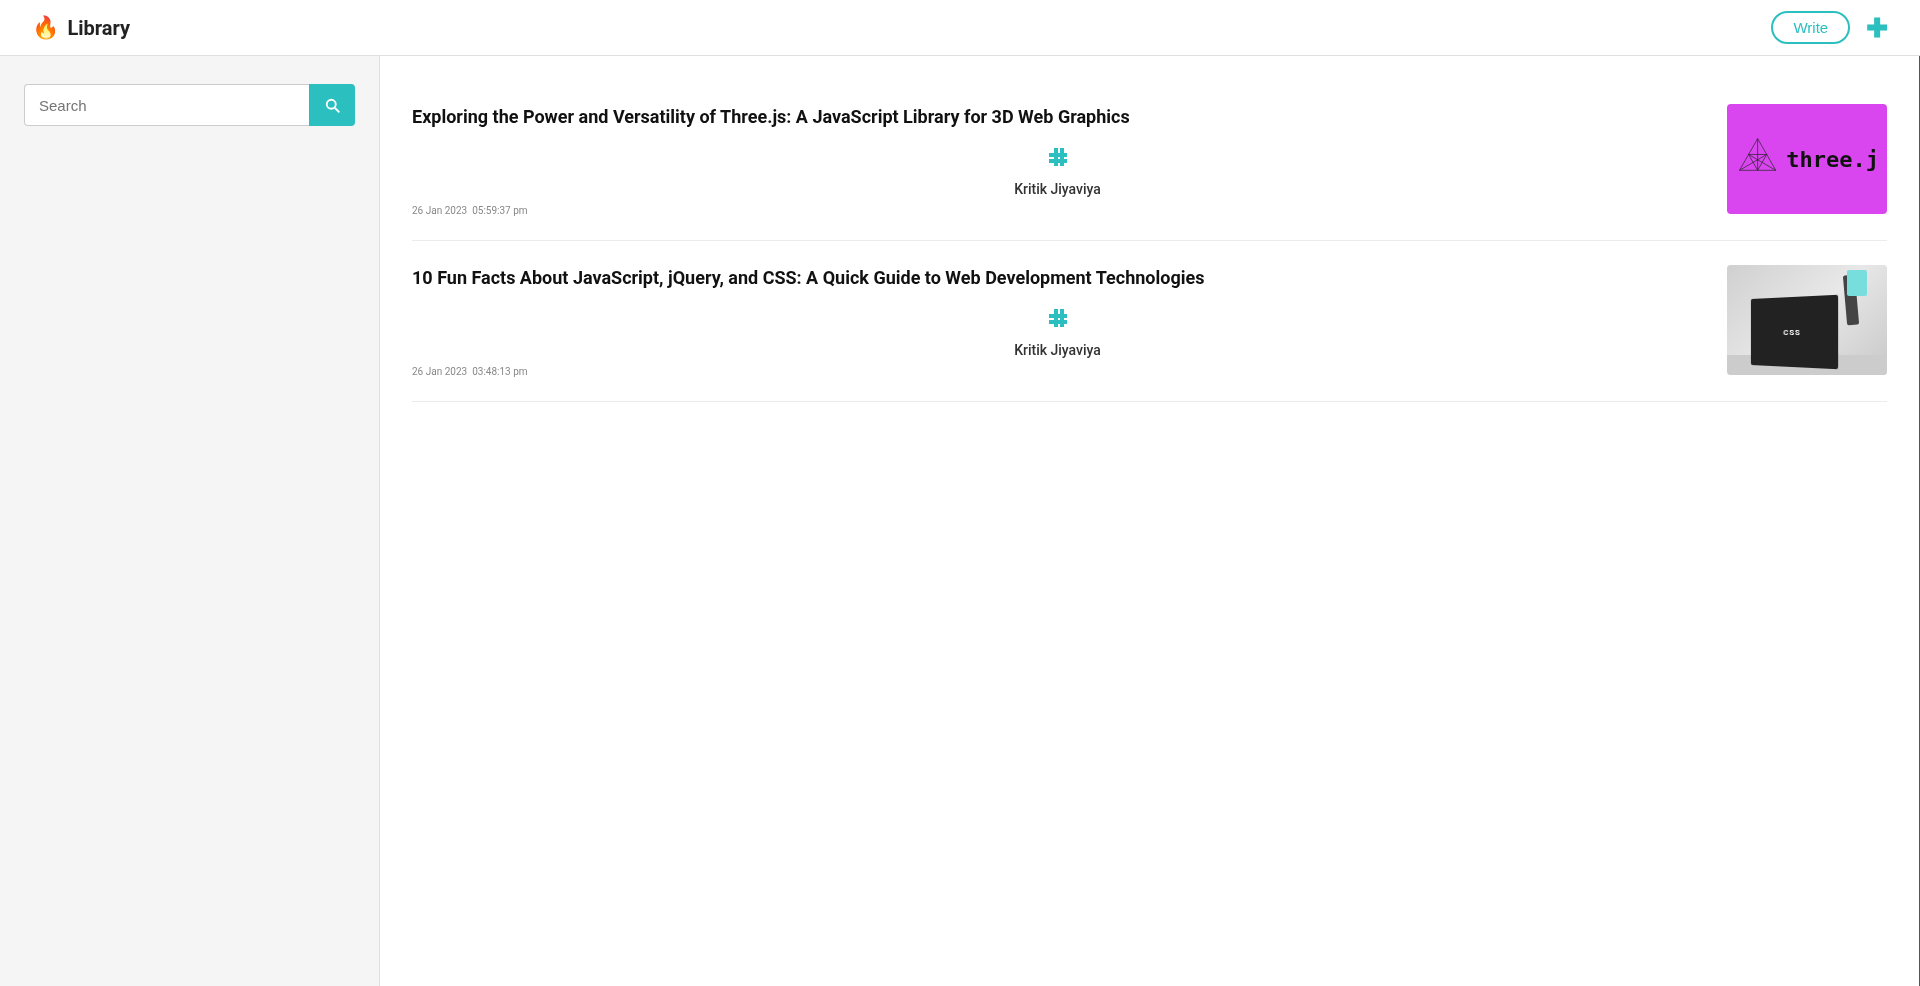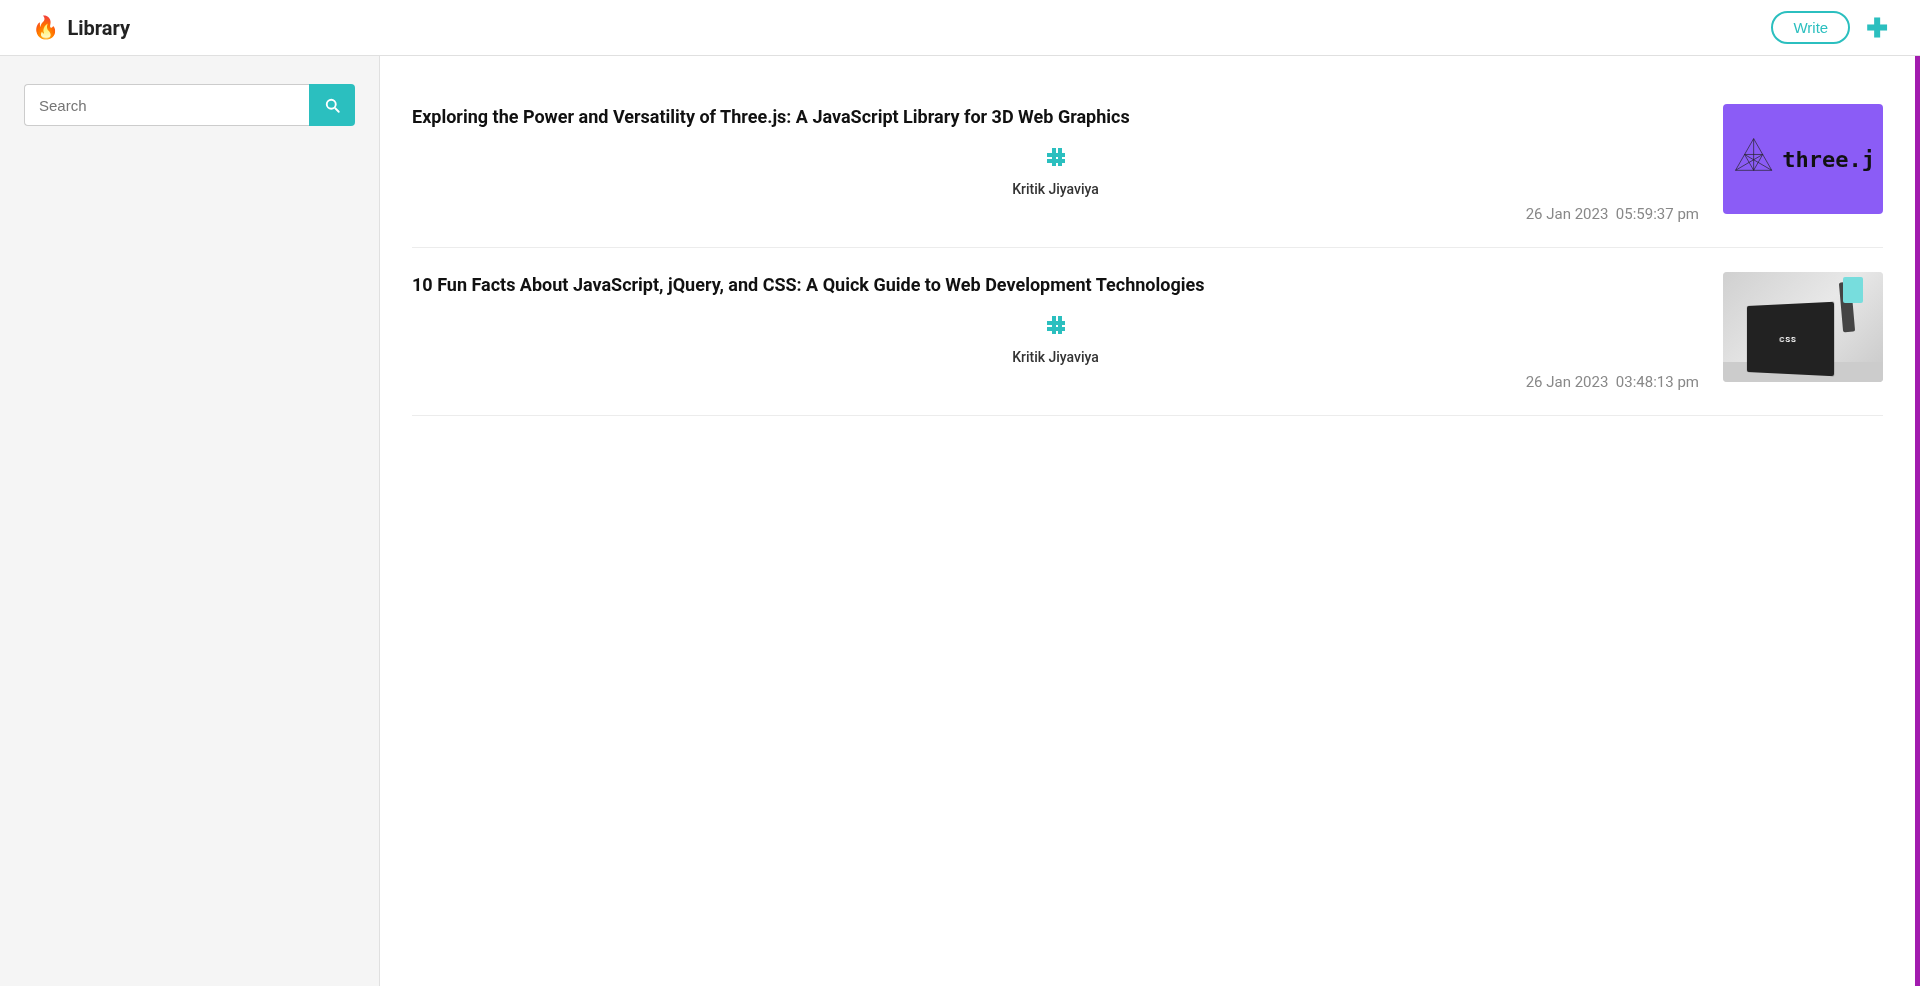--- a/index.html
+++ b/index.html
@@ -123,21 +123,21 @@
       width: 18px;
       height: 18px;
       fill: #fff;
     }
 
     
     .main-content {
       flex: 1;
       background: #fff;
       padding: 24px 32px;
-      border-right: 5px solid #a21caf;
+      border-right: 1px solid #a21caf;
     }
 
     
     .blog-card {
       display: flex;
       align-items: flex-start;
       justify-content: space-between;
       padding: 24px 0;
       border-bottom: 1px solid #ececec;
       gap: 24px;
@@ -176,42 +176,41 @@
       height: 28px;
     }
 
     .author-name {
       font-size: 14px;
       color: #333;
       font-weight: 500;
     }
 
     .blog-meta {
-      font-size: 15px;
+      font-size: 10px;
       color: #888;
       margin-top: 4px;
-      text-align: right;
     }
 
     
     .blog-thumbnail {
       width: 160px;
       min-width: 160px;
       height: 110px;
       border-radius: 4px;
       overflow: hidden;
       background: #eee;
       display: flex;
       align-items: center;
       justify-content: center;
     }
 
     
     .threejs-thumb {
-      background: #8b5cf6;
+      background: #d946ef;
       display: flex;
       align-items: center;
       justify-content: center;
       gap: 6px;
       padding: 8px;
     }
 
     .threejs-text {
       font-size: 22px;
       font-weight: 700;

